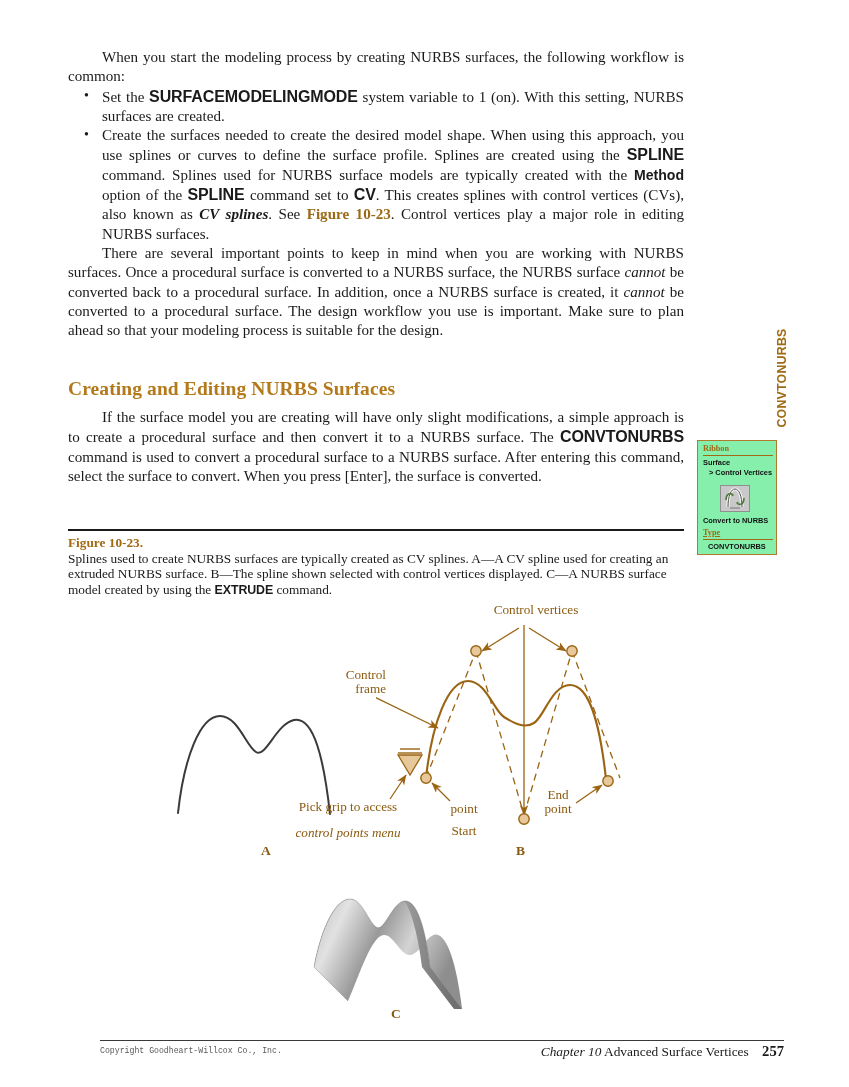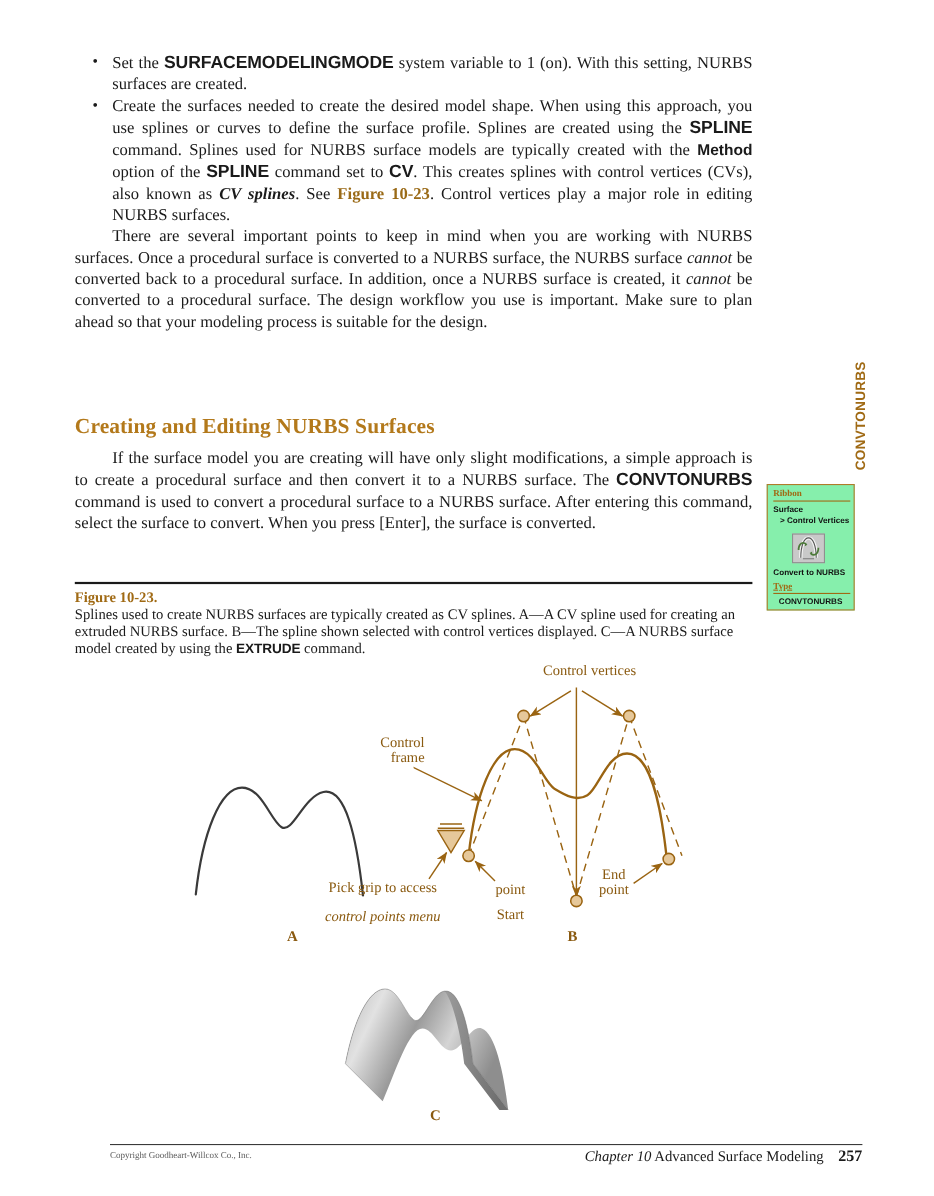--- a/index.html
+++ b/index.html
@@ -196,41 +196,42 @@
   
   .footer-rule {
     position: absolute;
     left: 100px; top: 1040px;
     width: 684px; height: 1px;
     background: #3a3a3a;
   }
   .foot-left {
     position: absolute;
     left: 100px; top: 1046px;
-    font-family: Liberation Serif, serif;
+    font-family: Liberation Mono, monospace;
     font-size: 8.2px;
     color: #5a5a5a;
   }
   .foot-right {
     position: absolute;
     right: 65px; top: 1043px;
     font-family: "Liberation Serif", serif;
     font-size: 13.4px;
     color: #1a1a1a;
     white-space: nowrap;
   }
   .foot-right .chap { font-style: italic; }
   .foot-right .pg { font-weight: bold; font-size: 14.6px; margin-left: 10px; }
 </style>
 </head>
 <body>
 
 <div class="page">
 
   <div class="textcol">
+    <p class="body">When you start the modeling process by creating NURBS surfaces, the following workflow is common:</p>
     <ul class="bullets">
       <li id="b0"><span>Set the </span><b class="cmd">SURFACEMODELINGMODE</b><span> system variable to 1 (on). With this setting, NURBS surfaces are created.</span></li>
       <li id="b1"><span>Create the surfaces needed to create the desired model shape. When using this approach, you use splines or curves to define the surface profile. Splines are created using the </span><b class="cmd">SPLINE</b><span> command. Splines used for NURBS surface models are typically created with the </span><b class="opt">Method</b><span> option of the </span><b class="cmd">SPLINE</b><span> command set to </span><b class="cmd">CV</b><span>. This creates splines with control vertices (CVs), also known as </span><span class="bi">CV splines</span><span>. See </span><span class="figref">Figure 10-23</span><span>. Control vertices play a major role in editing NURBS surfaces.</span></li>
     </ul>
     <p class="body" id="p-after"><span>There are several important points to keep in mind when you are working with NURBS surfaces. Once a procedural surface is converted to a NURBS surface, the NURBS surface </span><i class="it">cannot</i><span> be converted back to a procedural surface. In addition, once a NURBS surface is created, it </span><i class="it">cannot</i><span> be converted to a procedural surface. The design workflow you use is important. Make sure to plan ahead so that your modeling process is suitable for the design.</span></p>
   </div>
 
   <h2 class="sect">Creating and Editing NURBS Surfaces</h2>
 
   <div class="textcol" style="top:408px;">
@@ -378,17 +379,17 @@
                C78 70, 86 40, 98 38 C112 36, 120 70, 124 104 L156 146" fill="none" stroke="#6b6b6b" stroke-width="0.7" opacity="0.55"></path>
       <path d="M8 104 L42 138" fill="none" stroke="#6b6b6b" stroke-width="0.7" opacity="0.55"></path>
     </svg>
     <div class="panel-letter" style="left:323px;top:408px;">C</div>
   </div>
 
   <div class="footer-rule"></div>
   <div class="foot-left">Copyright Goodheart-Willcox Co., Inc.</div>
   <div class="foot-right">
     <span class="chap">Chapter 10</span>
-    <span>Advanced Surface Modeling</span>
+    <span>Advanced Surface Vertices</span>
     <span class="pg">257</span>
   </div>
 
 </div>
 
 </body></html>

